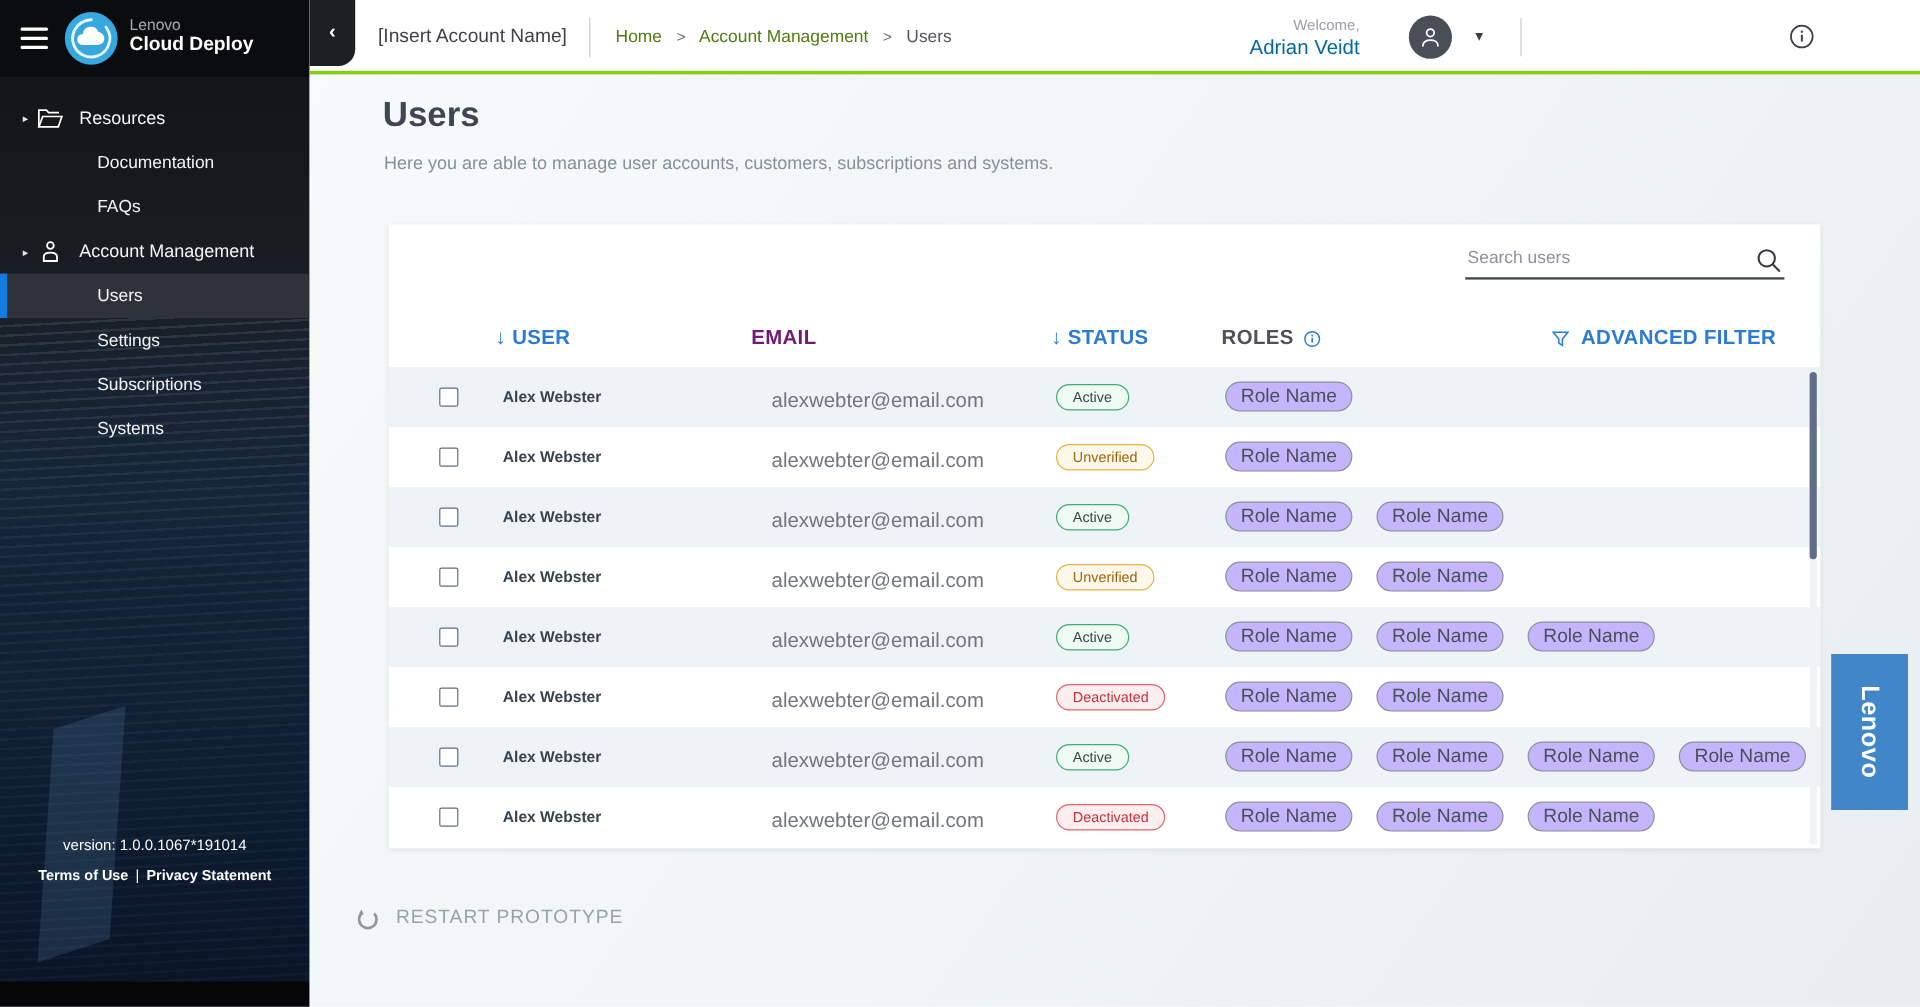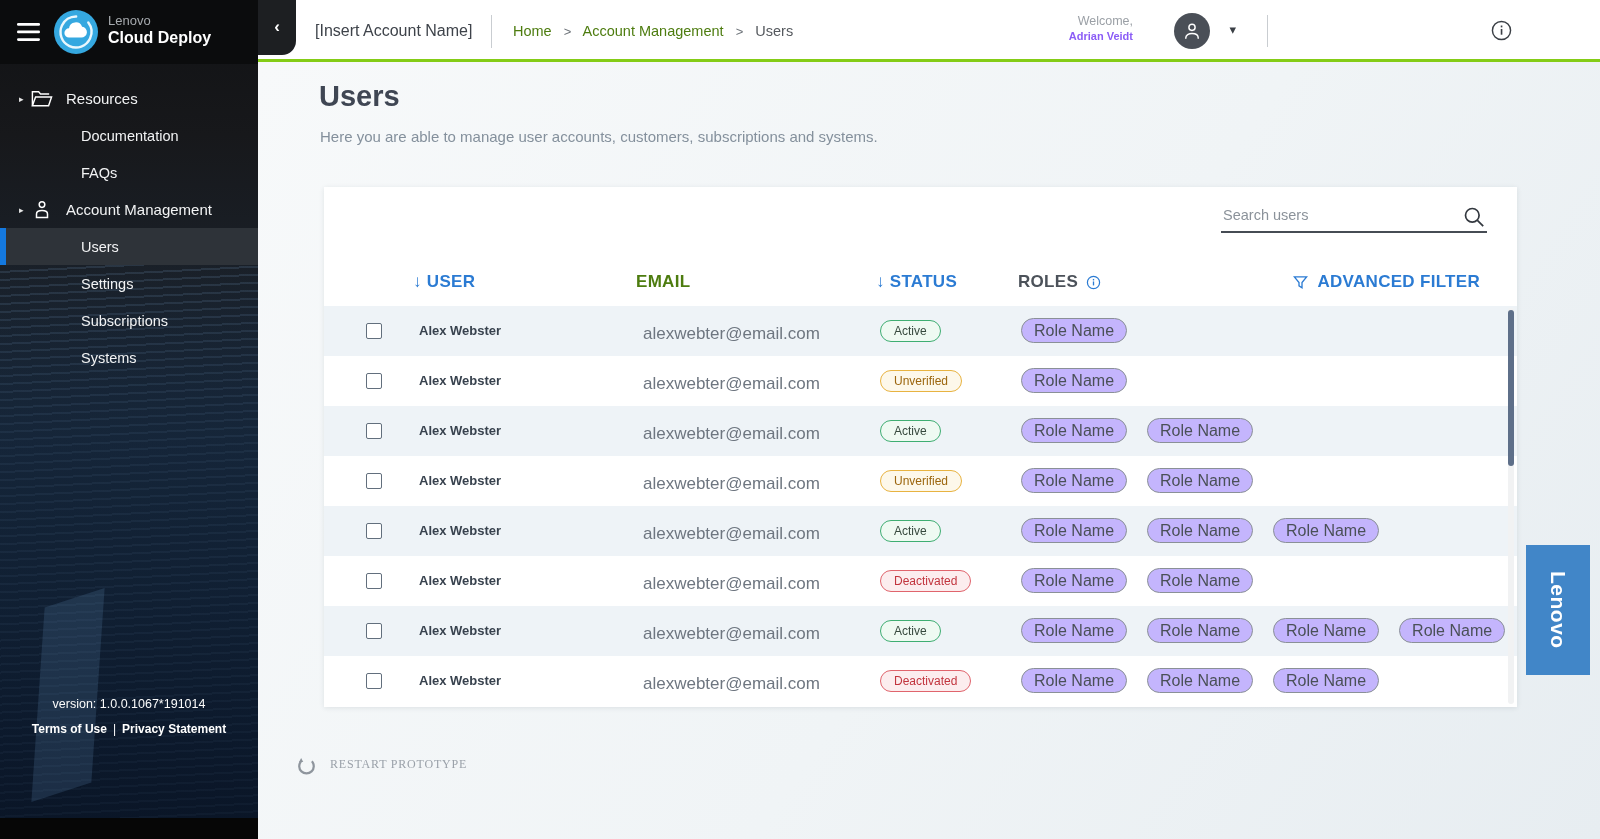--- a/index.html
+++ b/index.html
@@ -48,21 +48,21 @@
   
   .hdr { position:absolute; left:258px; top:0; right:0; height:62px; background:#fff; border-bottom:3px solid #84cc16; z-index:20; }
   .acct-name { position:absolute; left:57px; top:22px; font-size:16px; color:#3e434a; }
   .hdr-div1 { position:absolute; left:233px; top:15px; height:33px; width:1px; background:#c9cdd1; }
   .crumbs { position:absolute; left:255px; top:23px; font-size:14.5px; }
   .crumbs a { color:#4d7c0f; text-decoration:none; cursor:pointer; }
   .crumbs .sep { color:#6c7278; margin:0 8px; font-size:13px; }
   .crumbs .cur { color:#55595e; }
   .welcome { position:absolute; right:467px; top:13px; text-align:right; line-height:1.3; }
   .welcome .w1 { display:block; color:#9ba0a6; font-size:12.5px; }
-  .welcome .w2 { display:block; color:#8b5cf6; font-size:11px; font-weight:bold; }
+  .welcome .w2 { display:block; color:#0369a1; font-size:17px; font-weight:normal; }
   .avatar { position:absolute; right:390px; top:13px; width:36px; height:36px; border-radius:50%; background:#4a4f57;
     display:flex; align-items:center; justify-content:center; cursor:pointer; }
   .hdr-caret { position:absolute; right:364px; top:22px; color:#3a3f45; font-size:13px; cursor:pointer; }
   .hdr-div2 { position:absolute; right:332px; top:15px; height:32px; width:1px; background:#c9cdd1; }
   .hdr-info { position:absolute; right:88px; top:20px; cursor:pointer; display:flex; }
 
   
   .main { position:absolute; left:258px; top:62px; right:0; bottom:0;
     background:linear-gradient(125deg,#f7f9fa 0%,#f0f4f6 55%,#e7edf1 100%); }
   .page-title { position:absolute; left:61px; top:18px; font-size:29px; font-weight:bold; color:#3e4document; color:#3e4document; color:#3f4document; color:#3f4653; }
@@ -73,21 +73,21 @@
 
   .searchwrap { position:absolute; top:16px; right:30px; width:266px; height:30px; border-bottom:2px solid #464c54; }
   .searchwrap input { width:228px; border:0; outline:none; background:transparent; font-size:14.5px; color:#4a5056;
     font-family:"Liberation Sans", sans-serif; padding:4px 0 6px 2px; }
   .searchwrap input::placeholder { color:#8b929a; }
   .searchwrap .mag { position:absolute; right:2px; top:3px; cursor:pointer; }
 
   .thead { position:absolute; left:0; top:71px; width:100%; height:48px; }
   .thead .hc { position:absolute; top:0; line-height:48px; font-size:17px; font-weight:bold; letter-spacing:0.3px; }
   .h-user { left:89px; color:#2b7bd3; cursor:pointer; }
-  .h-email { left:312px; color:#4d7c0f; }
+  .h-email { left:302px; color:#701a75; }
   .h-status { left:552px; color:#2b7bd3; cursor:pointer; }
   .h-roles { left:694px; color:#4c525a; display:flex; align-items:center; height:48px; line-height:normal; }
   .h-roles svg { margin-left:8px; }
   .h-af { right:37px; color:#2b7bd3; cursor:pointer; display:flex; align-items:center; height:48px; line-height:normal; }
   .h-af svg { margin-right:9px; }
   .sort { font-weight:bold; margin-right:5px; }
 
   .rows { position:absolute; left:0; top:119px; width:100%; }
   .trow { position:relative; height:50px; }
   .trow.odd { background:#eef3f7; }
@@ -99,21 +99,21 @@
   .badge { position:absolute; left:556px; top:14px; height:22px; line-height:20px; padding:0 13px; border-radius:11px;
     border:1.4px solid; font-size:12px; }
   .roles { position:absolute; left:697px; top:12px; display:flex; gap:20px; }
   .chip { min-width:86px; height:25px; line-height:23px; text-align:center; border:1px solid #8a9097; border-radius:13px;
     background:#c4b5fd; color:#4a5057; font-size:16px; padding:0 12px; }
 
   .sb-track { position:absolute; right:3px; top:121px; width:6px; height:396px; background:#f1f2f3; border-radius:3px; cursor:pointer; }
   .sb-thumb { position:absolute; left:0; top:2px; width:6px; height:156px; background:#5e6f89; border-radius:3px; }
 
   .restart { position:absolute; left:37px; top:691px; display:flex; align-items:center; gap:12px; cursor:pointer; }
-  .restart span { font-size:12px; letter-spacing:0.8px; color:#9aa1a9;font-family:Liberation Serif, serif; }
+  .restart span { font-size:16px; letter-spacing:0.8px; color:#9aa1a9; }
 
   .lenovo-tab { position:absolute; left:1268px; top:483px; width:64px; height:130px; background:#4186c8;
     display:flex; align-items:center; justify-content:center; }
   .lenovo-tab span { writing-mode:vertical-rl; color:#fff; font-weight:bold; font-size:21px; letter-spacing:0.5px; }
 </style>
 </head>
 <body>
 
 <aside class="sidebar">
   <div class="sb-photo"></div>

